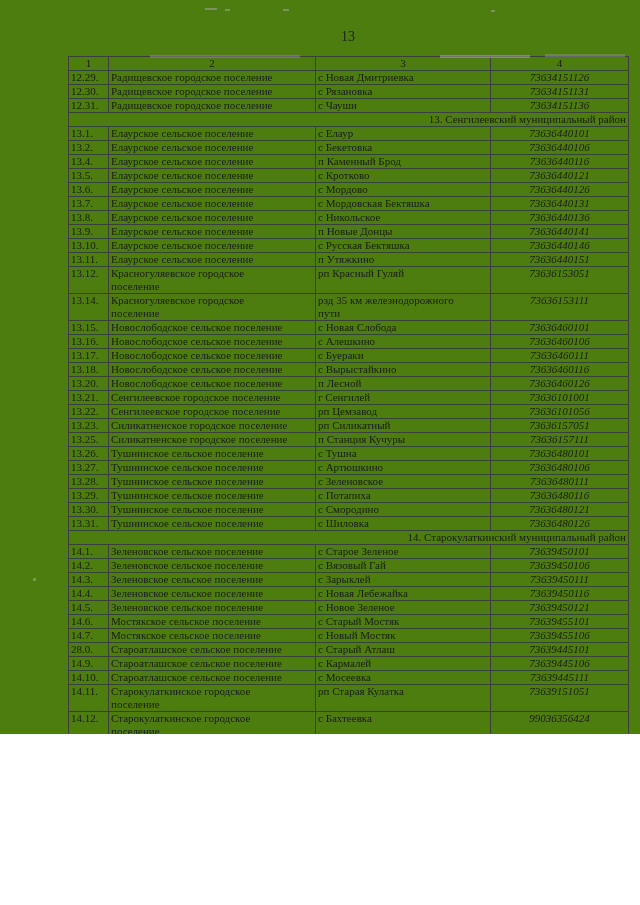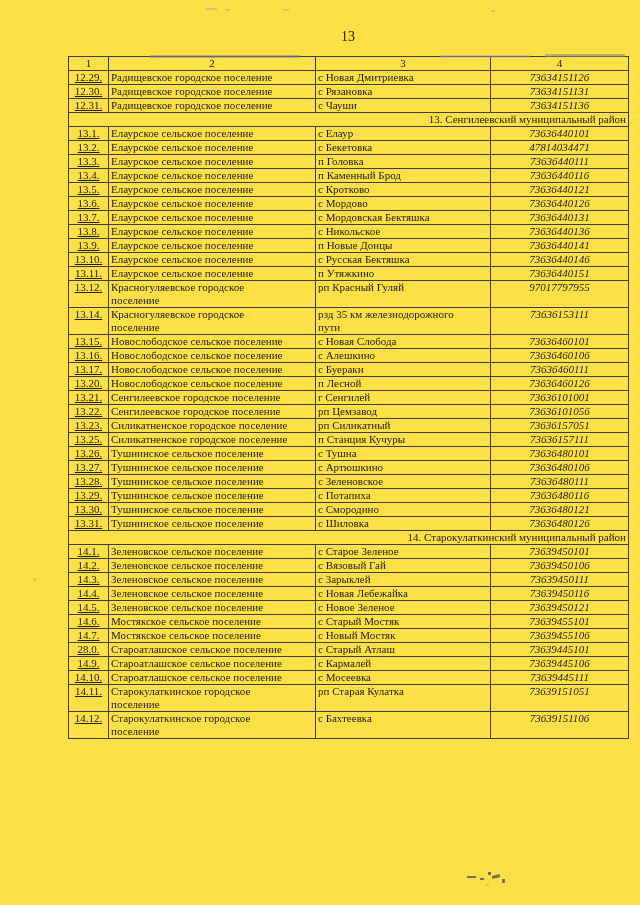--- a/index.html
+++ b/index.html
@@ -3,22 +3,22 @@
 <meta charset="utf-8">
 <style>
   html, body {
     margin: 0;
     padding: 0;
     background: #ffffff;
   }
   .page {
     position: relative;
     width: 640px;
-    height: 905px;
-    background: #fde047;
+    height: 734px;
+    background: #4d7c0f;
     overflow: hidden;
     font-family: "Liberation Serif", "DejaVu Serif", serif;
     color: #1c1c1c;
   }
   .page-number {
     position: absolute;
     top: 29px;
     left: 68px;
     width: 560px;
     text-align: center;
@@ -41,21 +41,21 @@
     vertical-align: top;
     font-weight: normal;
     white-space: pre-line;
     overflow: hidden;
   }
   .doc-table th {
     height: 12px;
     text-align: center;
   }
   .doc-table td { height: 13px; }
-  .cell-num   { text-align: center; text-decoration: underline; }
+  .cell-num   { text-align: left; }
   .cell-settlement { padding-left: 3px; }
   .cell-locality   { padding-left: 3px; }
   .cell-code  { text-align: center; font-style: italic; }
   .section-cell { text-align: right; }
   
   .artifact {
     position: absolute;
     background: #8a8a8a;
     opacity: 0.55;
     pointer-events: none;
@@ -110,27 +110,21 @@
         <tr>
           <td class="cell-num">13.1.</td>
           <td class="cell-settlement">Елаурское сельское поселение</td>
           <td class="cell-locality">с Елаур</td>
           <td class="cell-code">73636440101</td>
         </tr>
         <tr>
           <td class="cell-num">13.2.</td>
           <td class="cell-settlement">Елаурское сельское поселение</td>
           <td class="cell-locality">с Бекетовка</td>
-          <td class="cell-code">47814034471</td>
-        </tr>
-        <tr>
-          <td class="cell-num">13.3.</td>
-          <td class="cell-settlement">Елаурское сельское поселение</td>
-          <td class="cell-locality">п Головка</td>
-          <td class="cell-code">73636440111</td>
+          <td class="cell-code">73636440106</td>
         </tr>
         <tr>
           <td class="cell-num">13.4.</td>
           <td class="cell-settlement">Елаурское сельское поселение</td>
           <td class="cell-locality">п Каменный Брод</td>
           <td class="cell-code">73636440116</td>
         </tr>
         <tr>
           <td class="cell-num">13.5.</td>
           <td class="cell-settlement">Елаурское сельское поселение</td>
@@ -171,21 +165,21 @@
           <td class="cell-num">13.11.</td>
           <td class="cell-settlement">Елаурское сельское поселение</td>
           <td class="cell-locality">п Утяжкино</td>
           <td class="cell-code">73636440151</td>
         </tr>
         <tr>
           <td class="cell-num">13.12.</td>
           <td class="cell-settlement">Красногуляевское городское
 поселение</td>
           <td class="cell-locality">рп Красный Гуляй</td>
-          <td class="cell-code">97017797955</td>
+          <td class="cell-code">73636153051</td>
         </tr>
         <tr>
           <td class="cell-num">13.14.</td>
           <td class="cell-settlement">Красногуляевское городское
 поселение</td>
           <td class="cell-locality">рзд 35 км железнодорожного
 пути</td>
           <td class="cell-code">73636153111</td>
         </tr>
         <tr>
@@ -200,20 +194,26 @@
           <td class="cell-locality">с Алешкино</td>
           <td class="cell-code">73636460106</td>
         </tr>
         <tr>
           <td class="cell-num">13.17.</td>
           <td class="cell-settlement">Новослободское сельское поселение</td>
           <td class="cell-locality">с Буераки</td>
           <td class="cell-code">73636460111</td>
         </tr>
         <tr>
+          <td class="cell-num">13.18.</td>
+          <td class="cell-settlement">Новослободское сельское поселение</td>
+          <td class="cell-locality">с Вырыстайкино</td>
+          <td class="cell-code">73636460116</td>
+        </tr>
+        <tr>
           <td class="cell-num">13.20.</td>
           <td class="cell-settlement">Новослободское сельское поселение</td>
           <td class="cell-locality">п Лесной</td>
           <td class="cell-code">73636460126</td>
         </tr>
         <tr>
           <td class="cell-num">13.21.</td>
           <td class="cell-settlement">Сенгилеевское городское поселение</td>
           <td class="cell-locality">г Сенгилей</td>
           <td class="cell-code">73636101001</td>
@@ -340,21 +340,21 @@
           <td class="cell-settlement">Старокулаткинское городское
 поселение</td>
           <td class="cell-locality">рп Старая Кулатка</td>
           <td class="cell-code">73639151051</td>
         </tr>
         <tr>
           <td class="cell-num">14.12.</td>
           <td class="cell-settlement">Старокулаткинское городское
 поселение</td>
           <td class="cell-locality">с Бахтеевка</td>
-          <td class="cell-code">73639151106</td>
+          <td class="cell-code">99036356424</td>
         </tr>
       </tbody>
   </table>
 
   <div class="artifact light" style="left:205px; top:8px;  width:12px; height:2px;"></div>
   <div class="artifact light" style="left:225px; top:9px;  width:5px;  height:2px;"></div>
   <div class="artifact light" style="left:283px; top:9px;  width:6px;  height:2px;"></div>
   <div class="artifact light" style="left:491px; top:10px; width:4px;  height:2px;"></div>
   <div class="artifact" style="left:150px; top:55px; width:150px; height:3px;"></div>
   <div class="artifact light" style="left:440px; top:55px; width:90px;  height:3px;"></div>

